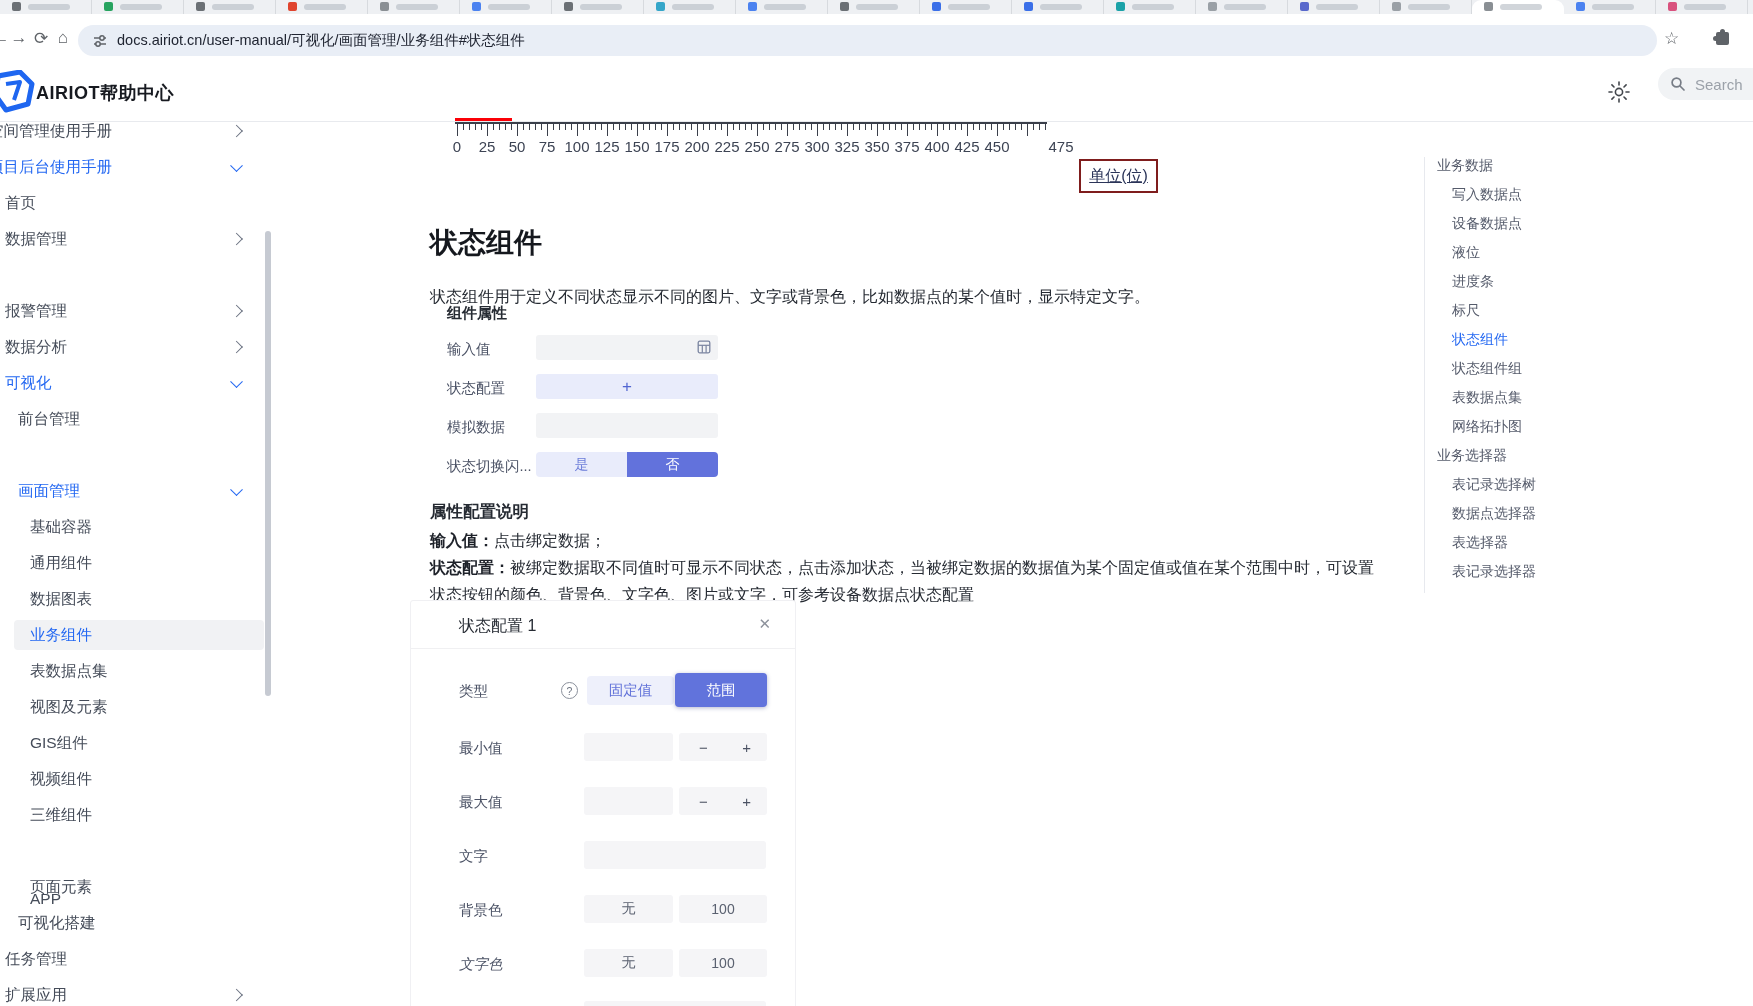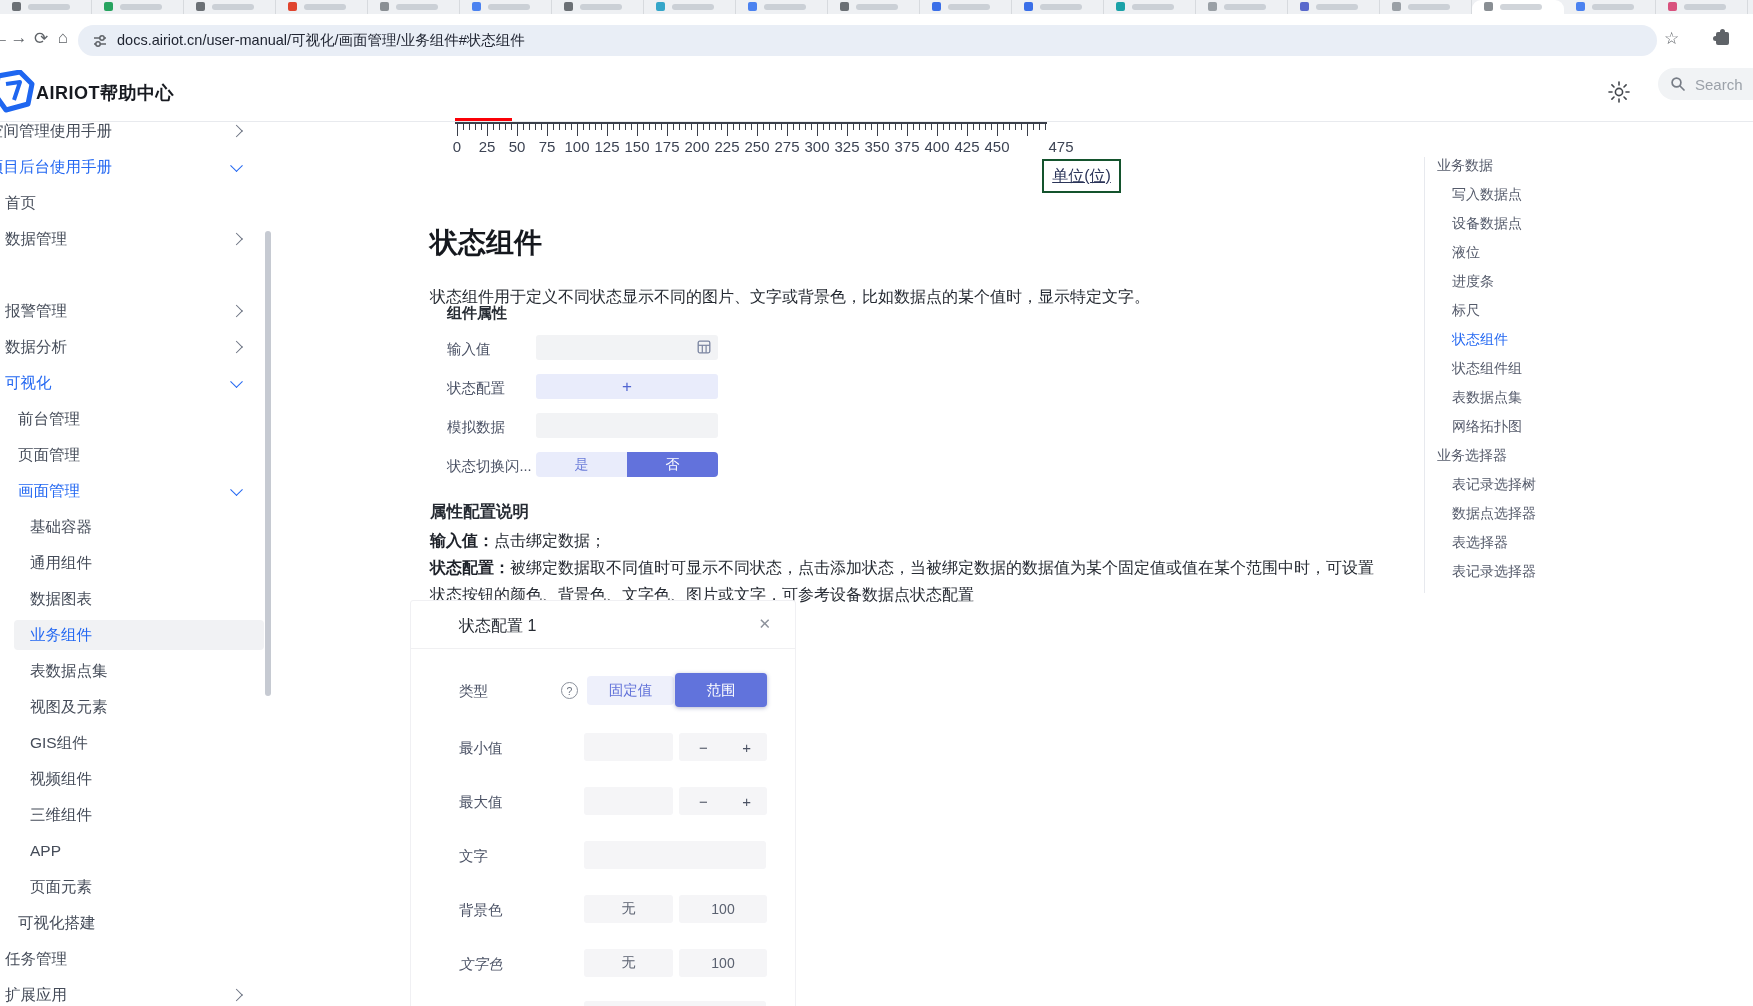--- a/index.html
+++ b/index.html
@@ -47,21 +47,21 @@
   .chev-down{transform:translateY(-65%) rotate(45deg);}
   .chev.bluec{border-color:#2468f2;}
   .side-scroll{position:absolute;left:265px;top:110px;width:6px;height:465px;background:#c6cad2;border-radius:3px;}
 
   
   .ruler{position:absolute;left:455px;top:116px;width:600px;height:48px;}
   .ruler-base{position:absolute;left:0;top:6px;width:592px;height:2px;background:#3a3f4a;}
   .ruler-red{position:absolute;left:0;top:2px;width:57px;height:3px;}
   .tick{position:absolute;top:8px;width:1.4px;background:#3a3f4a;}
   .rlabel{position:absolute;top:22px;width:30px;text-align:center;font-size:15px;color:#3d4454;}
-  .annot{position:absolute;left:1042px;top:159px;width:75px;height:30px;border:2px solid #14532d;
+  .annot{position:absolute;left:1079px;top:159px;width:75px;height:30px;border:2px solid #7f1d1d;
          display:flex;align-items:center;justify-content:center;}
   .annot span{font-size:16px;color:#2b3559;text-decoration:underline;}
 
   
   .h1{position:absolute;left:430px;top:224px;font-size:28px;font-weight:bold;color:#15181e;}
   .intro{position:absolute;left:430px;top:287px;font-size:16px;color:#262b33;}
   .subhead{position:absolute;left:447px;top:304px;font-size:15px;font-weight:bold;color:#262b33;}
   .flabel{position:absolute;font-size:14.5px;color:#4c5366;white-space:nowrap;}
   .fbox{position:absolute;width:182px;height:25px;background:#f2f3f5;border-radius:3px;box-sizing:border-box;}
   .fbox .gicon{position:absolute;right:7px;top:5px;}
@@ -259,23 +259,20 @@
         <div class="side-label" style="left: 5px;">数据分析</div>
         <div class="chev chev-right"></div>
       </div>
       <div class="side-row" style="top: 244px;">
         <div class="side-label blue" style="left: 5px;">可视化</div>
         <div class="chev chev-down bluec"></div>
       </div>
       <div class="side-row" style="top: 280px;">
         <div class="side-label" style="left: 18px;">前台管理</div>
       </div>
-      <div class="side-row" style="top: 316px;">
-        <div class="side-label" style="left: 18px;">页面管理</div>
-      </div>
       <div class="side-row" style="top: 352px;">
         <div class="side-label blue" style="left: 18px;">画面管理</div>
         <div class="chev chev-down bluec"></div>
       </div>
       <div class="side-row" style="top: 388px;">
         <div class="side-label" style="left: 30px;">基础容器</div>
       </div>
       <div class="side-row" style="top: 424px;">
         <div class="side-label" style="left: 30px;">通用组件</div>
       </div>
@@ -295,21 +292,21 @@
       <div class="side-row" style="top: 604px;">
         <div class="side-label" style="left: 30px;">GIS组件</div>
       </div>
       <div class="side-row" style="top: 640px;">
         <div class="side-label" style="left: 30px;">视频组件</div>
       </div>
       <div class="side-row" style="top: 676px;">
         <div class="side-label" style="left: 30px;">三维组件</div>
       </div>
       <div class="side-row" style="top: 712px;">
-        <div class="side-label" style="left: 30px;">APP</div>
+        <div class="side-label" style="left: 30px; margin-top: 48px;">APP</div>
       </div>
       <div class="side-row" style="top: 748px;">
         <div class="side-label" style="left: 30px;">页面元素</div>
       </div>
       <div class="side-row" style="top: 784px;">
         <div class="side-label" style="left: 18px;">可视化搭建</div>
       </div>
       <div class="side-row" style="top: 820px;">
         <div class="side-label" style="left: 5px;">任务管理</div>
       </div>

